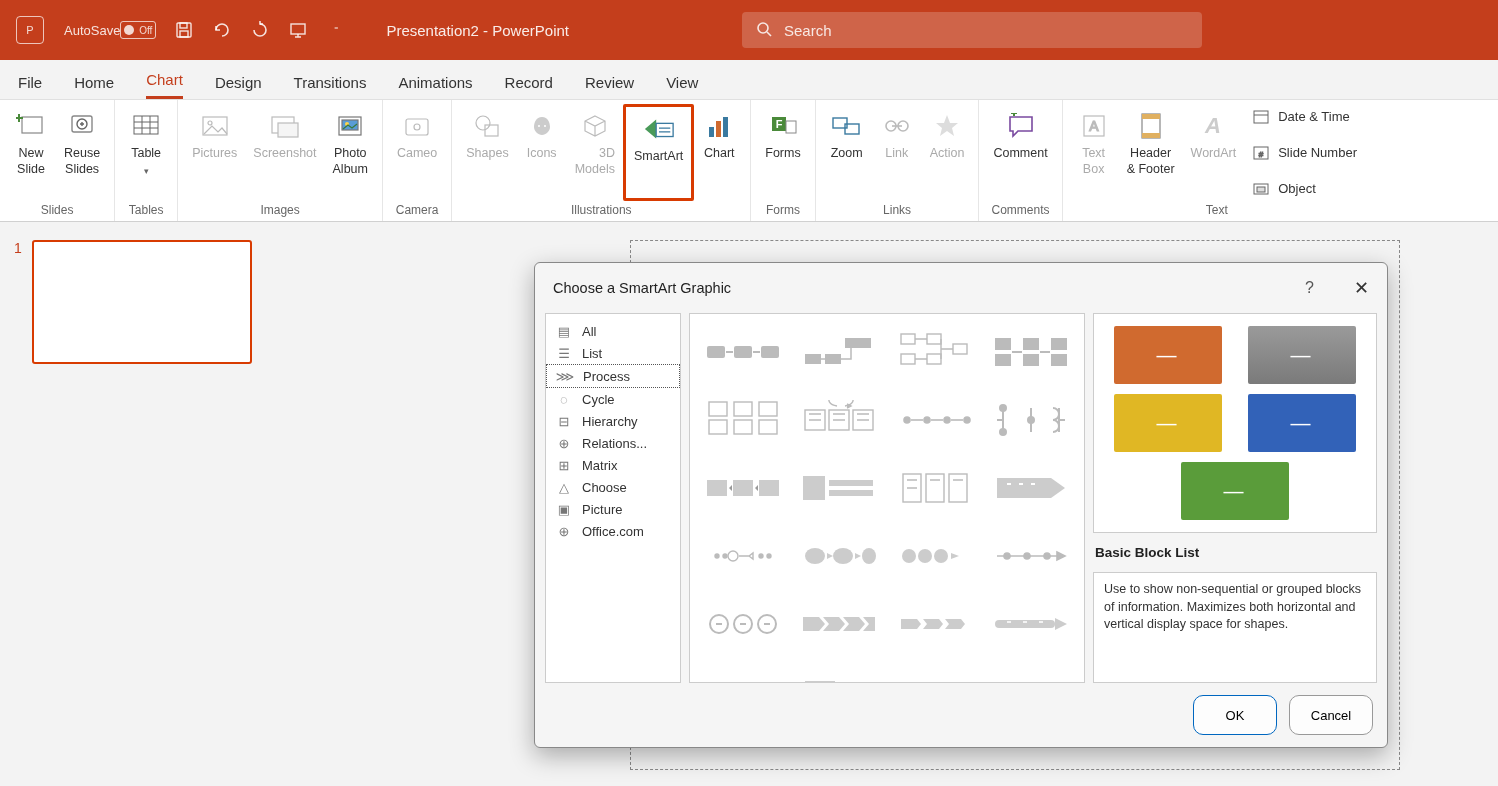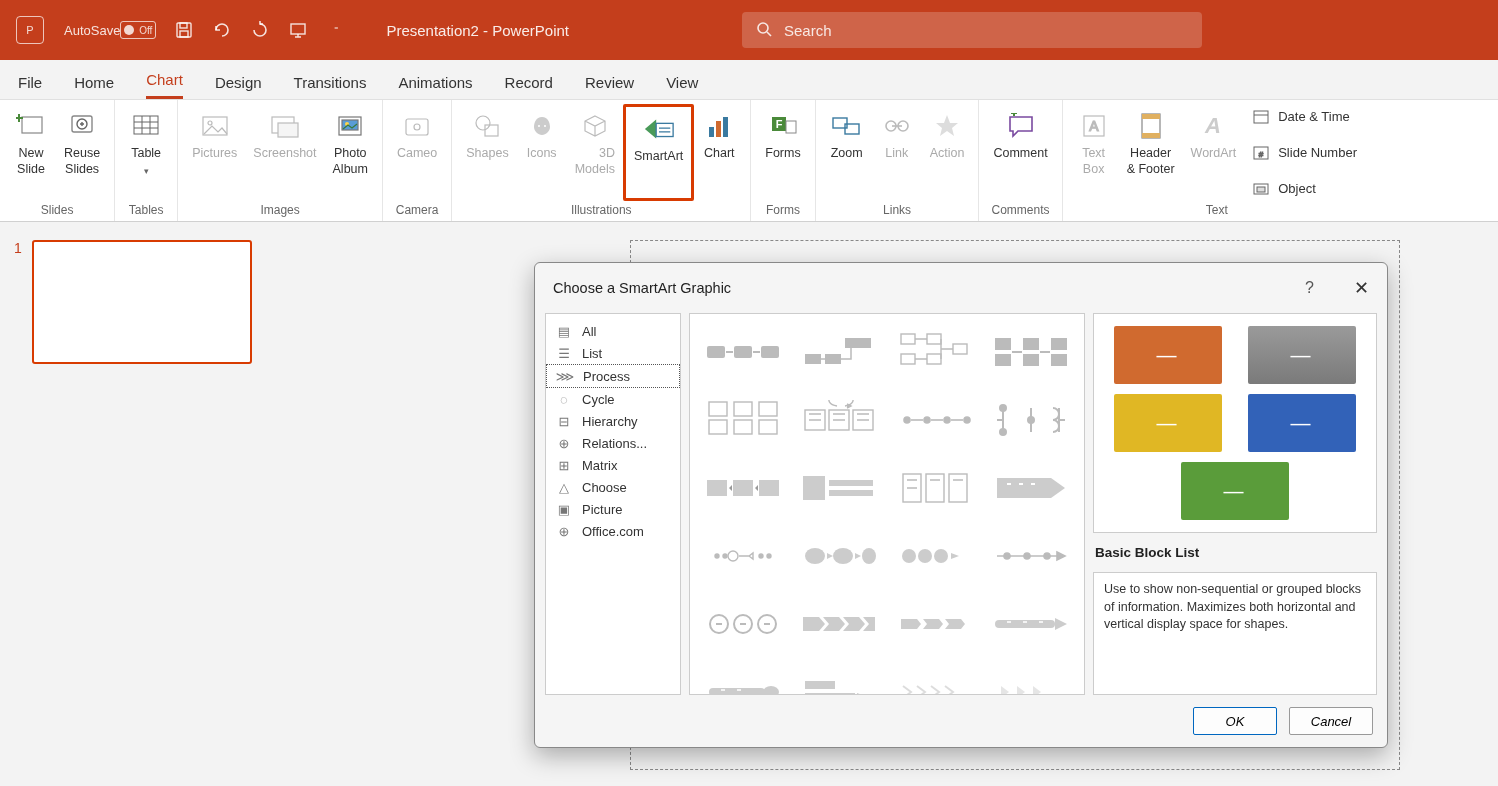--- a/index.html
+++ b/index.html
@@ -56,21 +56,21 @@
 .gallery-item svg { max-width: 76px; max-height: 50px; }
 
 .preview-pane { width: 284px; display: flex; flex-direction: column; gap: 8px; }
 .preview-grid { border: 1px solid #ccc; background: #fff; padding: 12px; display: grid; grid-template-columns: 1fr 1fr; gap: 10px; justify-items: center; }
 .preview-block { width: 108px; height: 58px; border-radius: 2px; display: flex; align-items: center; justify-content: center; color: #fff; font-size: 20px; letter-spacing: 3px; }
 .preview-block.green { grid-column: 1 / 3; }
 .preview-title { font-size: 13.5px; font-weight: 600; color: #222; padding: 4px 2px; }
 .preview-desc { border: 1px solid #ccc; background: #fff; padding: 8px 10px; font-size: 12.5px; color: #333; flex:1; line-height: 1.4; }
 
 .dialog-footer { padding: 12px 14px; display: flex; justify-content: flex-end; gap: 12px; }
-.dlg-btn { min-width: 84px; height: 28px; border: 1px solid #999; background: #fdfdfd; font-size: 13px; cursor: pointer; border-radius: 2px; font-style: italic; }
+.dlg-btn { min-width: 84px; height: 40px; border: 1px solid #999; background: #fdfdfd; font-size: 13px; cursor: pointer; border-radius: 10px; }
 .dlg-btn.primary { border: 1.5px solid #0067c0; }
 
 ::-webkit-scrollbar { width: 16px; }
 ::-webkit-scrollbar-thumb { background: #c0c0c0; }
 ::-webkit-scrollbar-track { background: #f0f0f0; }
 </style>
 </head>
 <body>
 
 <div class="titlebar">

